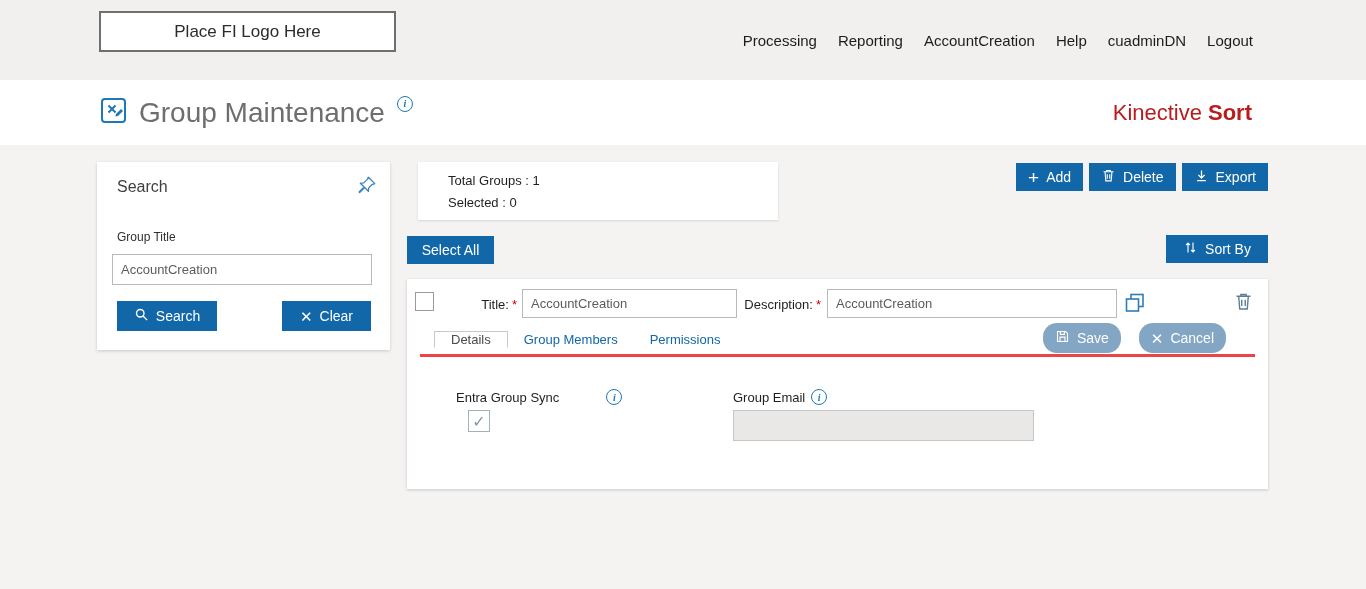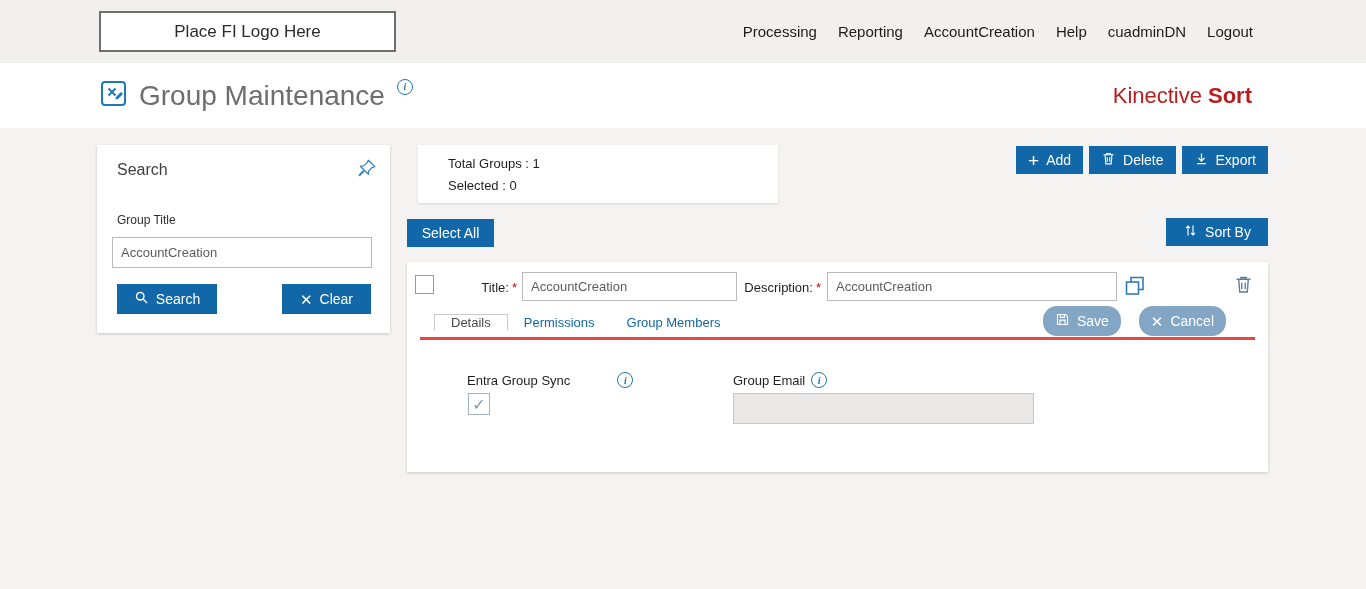--- a/index.html
+++ b/index.html
@@ -1,20 +1,20 @@
 <!DOCTYPE html>
 <html><head>
 <meta charset="utf-8">
 <style>
   * { box-sizing: border-box; margin: 0; padding: 0; }
   html,body { width:1366px; height:589px; overflow:hidden; background:#fff;
     font-family:"Liberation Sans", sans-serif; }
 
   
-  .topbar { position:relative; height:63px; background:#f2f0ee;text-align:center; }
+  .topbar { position:relative; height:80px; background:#f2f0ee;text-align:center; }
   .logo-box { position:absolute; left:99px; top:11px; width:297px; height:41px;
     background:#fff; border:2px solid #6f6f6f; display:flex; align-items:center;
     justify-content:center; font-size:17px; color:#2b2b2b; }
   .topnav { position:absolute; right:113px; top:0; height:100%;
     display:flex; align-items:center; gap:21px; }
   .topnav .nav-item { font-size:15px; color:#1c1c1c; cursor:pointer; white-space:nowrap; }
 
   
   .header { position:relative; height:65px; background:#fff;
     box-shadow:0 2px 3px rgba(0,0,0,0.15); }
@@ -84,21 +84,21 @@
   .tab { display:flex; align-items:center; padding:0 16px; font-size:13px;
     color:#1167a8; cursor:pointer; }
   .tab.active { background:#fff; border:1px solid #c9c9c9; border-bottom:1px solid #fff;
     margin-bottom:-1px; color:#4a4a4a; }
 
   .row-actions { position:absolute; top:44px; right:42px; display:flex; gap:18px; }
   .row-actions .btn { height:30px; padding:0 12px; font-size:14px; }
 
   .details-pane-label { position:absolute; top:110px; font-size:13px; color:#1f1f1f;
     display:flex; align-items:center; gap:6px; }
-  .lbl-entra { left:60px;gap:47px; }
+  .lbl-entra { left:49px;gap:47px; }
   .lbl-email { left:326px; }
   .entra-checkbox { position:absolute; left:61px; top:131px; width:22px; height:22px;
     border:1px solid #9fb3bd; background:#fff; cursor:pointer; display:flex;
     align-items:center; justify-content:center; color:#7d97a8; font-size:16px; }
   .email-input { position:absolute; left:326px; top:131px; width:301px; height:31px;
     background:#e9e8e7; border:1px solid #c6c6c6; }
 </style>
 </head>
 <body>
 
@@ -224,22 +224,22 @@
     <button class="icon-btn row-trash-btn">
       <span>
         <svg width="21" height="21" viewBox="0 0 24 24" fill="none" stroke="#5c7f99" stroke-width="1.6">
           <path d="M4 6h16M9 6V4h6v2M6.5 6l1.2 14.5h8.6L17.5 6M10 10v7M14 10v7"></path>
         </svg>
       </span>
     </button>
 
     <div class="tabs">
       <div class="tab active">Details</div>
+      <div class="tab">Group Members</div>
       <div class="tab">Permissions</div>
-      <div class="tab">Group Members</div>
     </div>
 
     <div class="row-actions">
       <button class="btn muted">
         <span>
           <svg width="15" height="15" viewBox="0 0 24 24" fill="none" stroke="#fff" stroke-width="1.8">
             <path d="M4 4h13l3 3v13H4z"></path>
               <path d="M8 20v-7h8v7M8.5 4v4.5h6.5V4"></path>
           </svg>
         </span>

